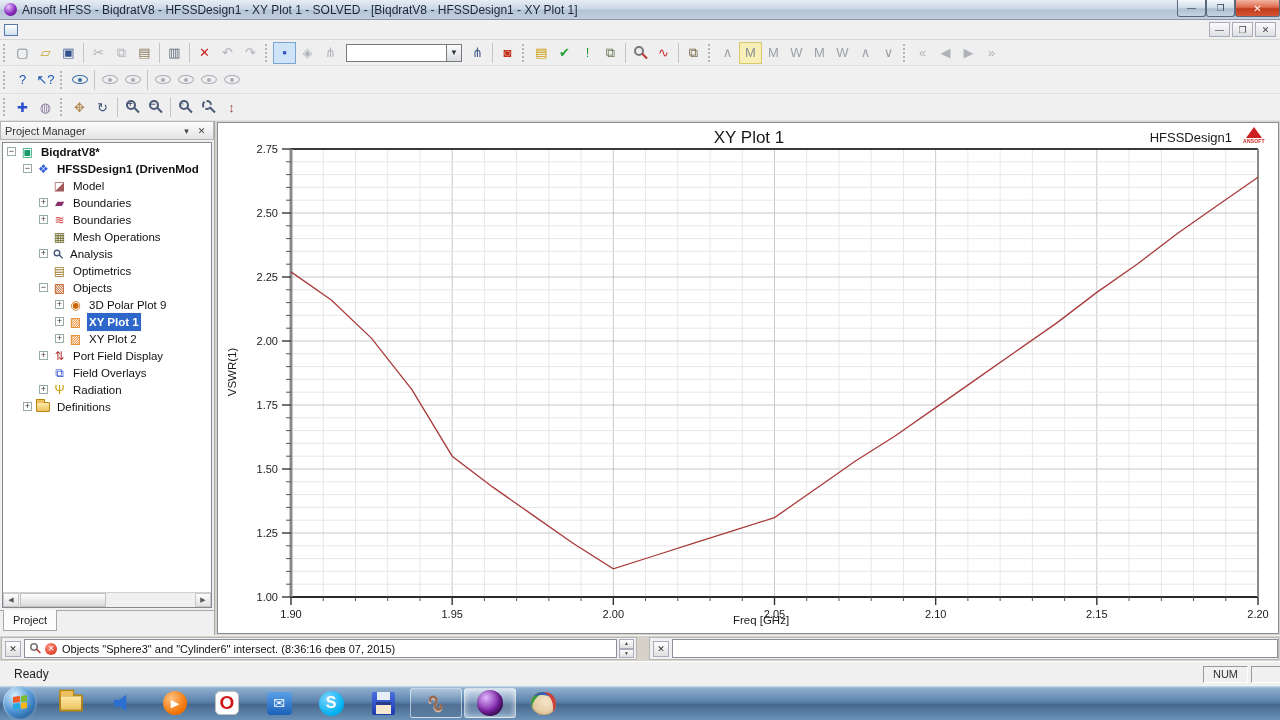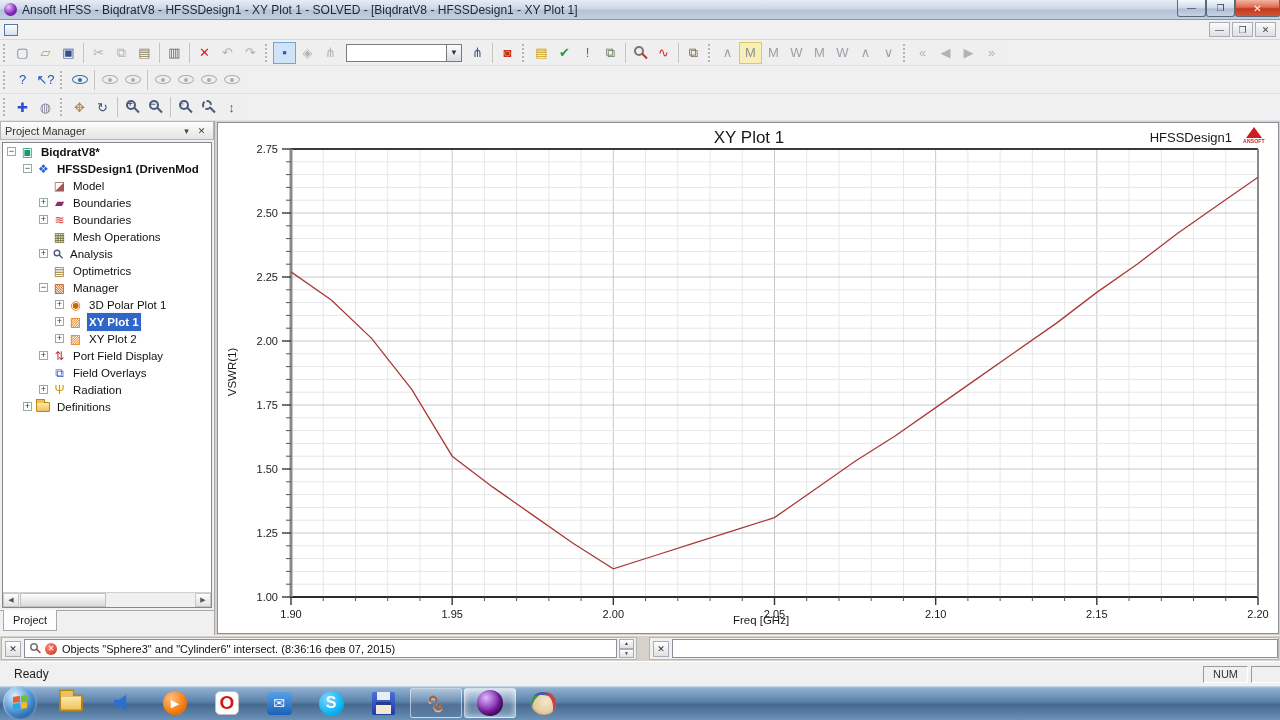--- a/index.html
+++ b/index.html
@@ -404,26 +404,26 @@
             <span class="tree-label">Analysis</span>
           </div>
           <div class="tree-row" style="padding-left: 36px;">
             <span style="width: 13px; flex: 0 0 auto;"></span>
             <span class="tree-ico" style="color: rgb(153, 119, 34);">▤</span>
             <span class="tree-label">Optimetrics</span>
           </div>
           <div class="tree-row" style="padding-left: 36px;">
             <span class="tree-exp">−</span>
             <span class="tree-ico" style="color: rgb(179, 71, 0);">▧</span>
-            <span class="tree-label">Manager</span>
+            <span class="tree-label">Objects</span>
           </div>
           <div class="tree-row" style="padding-left: 52px;">
             <span class="tree-exp">+</span>
             <span class="tree-ico" style="color: rgb(204, 102, 0);">◉</span>
-            <span class="tree-label">3D Polar Plot 1</span>
+            <span class="tree-label">3D Polar Plot 9</span>
           </div>
           <div class="tree-row" style="padding-left: 52px;">
             <span class="tree-exp">+</span>
             <span class="tree-ico" style="color: rgb(224, 112, 0);">▨</span>
             <span class="tree-label sel">XY Plot 1</span>
           </div>
           <div class="tree-row" style="padding-left: 52px;">
             <span class="tree-exp">+</span>
             <span class="tree-ico" style="color: rgb(224, 112, 0);">▨</span>
             <span class="tree-label">XY Plot 2</span>

